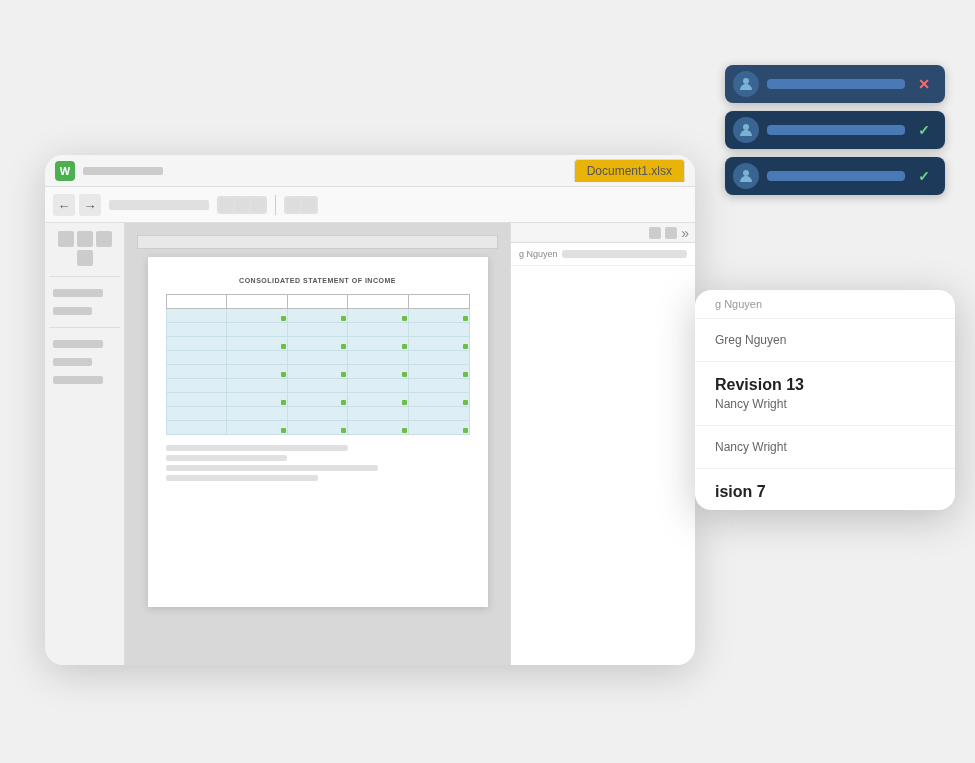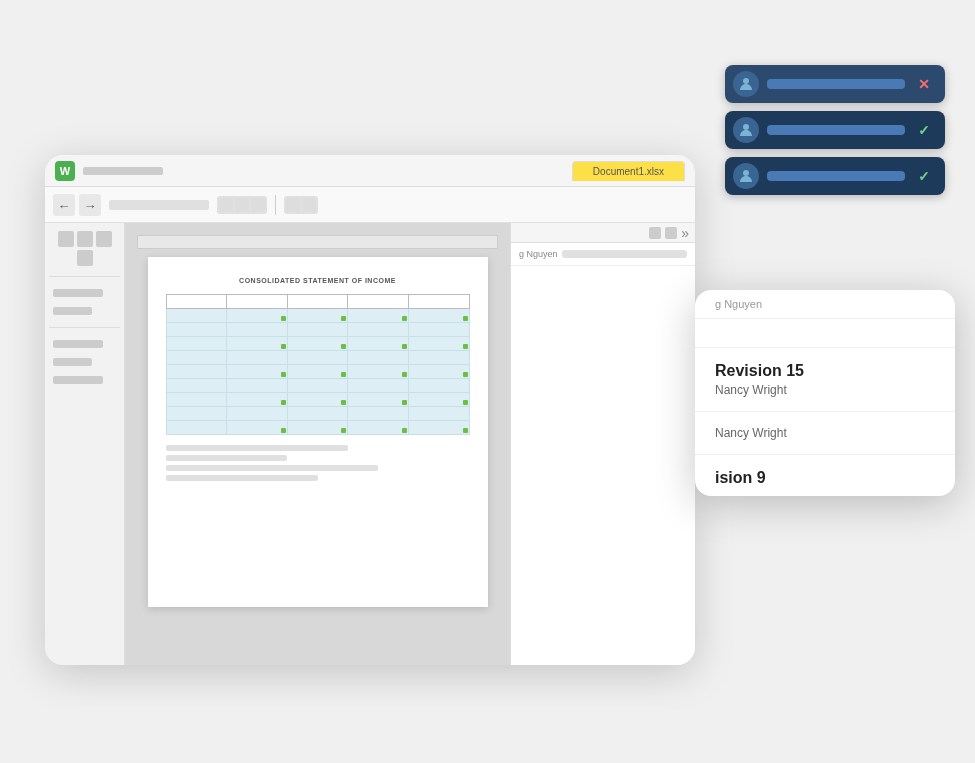--- a/index.html
+++ b/index.html
@@ -46,24 +46,24 @@
       color: white;
       font-weight: bold;
       font-size: 11px;
     }
     .window-title-text {
       font-size: 11px;
       color: #888;
       flex: 1;
     }
     .window-tab {
-      background: #fde047;
+      background: #eab308;
       border-radius: 4px 4px 0 0;
-      padding: 4px 20px;
-      font-size: 10px;
+      padding: 4px 12px;
+      font-size: 12px;
       color: #555;
       border: 1px solid #ddd;
       border-bottom: none;
     }
 
     
     .window-toolbar {
       background: #f9f9f9;
       height: 36px;
       display: flex;
@@ -511,33 +511,34 @@
     </div>
   </div>
 
   <div class="revision-popup">
 
     <div class="revision-item-top">
       <div class="revision-author">g Nguyen</div>
     </div>
 
     <div class="revision-item">
+      <div class="revision-author">Greg Nguyen</div>
     </div>
 
     <div class="revision-item">
-      <div class="revision-number">Revision 15</div>
+      <div class="revision-number">Revision 13</div>
       <div class="revision-author">Nancy Wright</div>
     </div>
 
     <div class="revision-item">
       <div class="revision-author">Nancy Wright</div>
     </div>
 
     <div class="revision-item" style="padding-bottom:6px;">
-      <div class="revision-number">ision 9</div>
+      <div class="revision-number">ision 7</div>
     </div>
   </div>
 
   <div class="user-cards">
 
     <div class="user-card card-1">
       <div class="user-avatar-icon">
         <svg width="16" height="16" viewBox="0 0 16 16" fill="none">
           <circle cx="8" cy="5" r="3" fill="#7ab3d4"></circle>
           <path d="M2 14c0-3.314 2.686-6 6-6s6 2.686 6 6" fill="#7ab3d4"></path>

